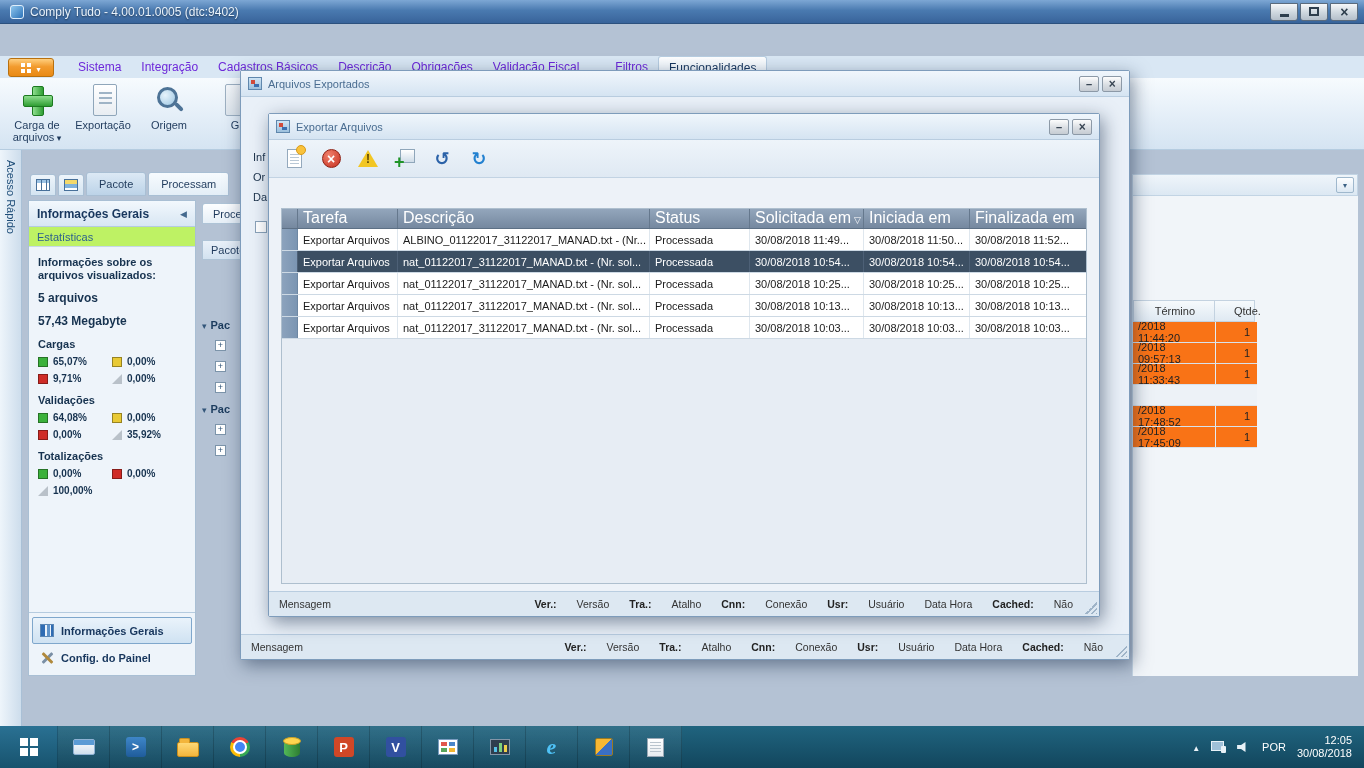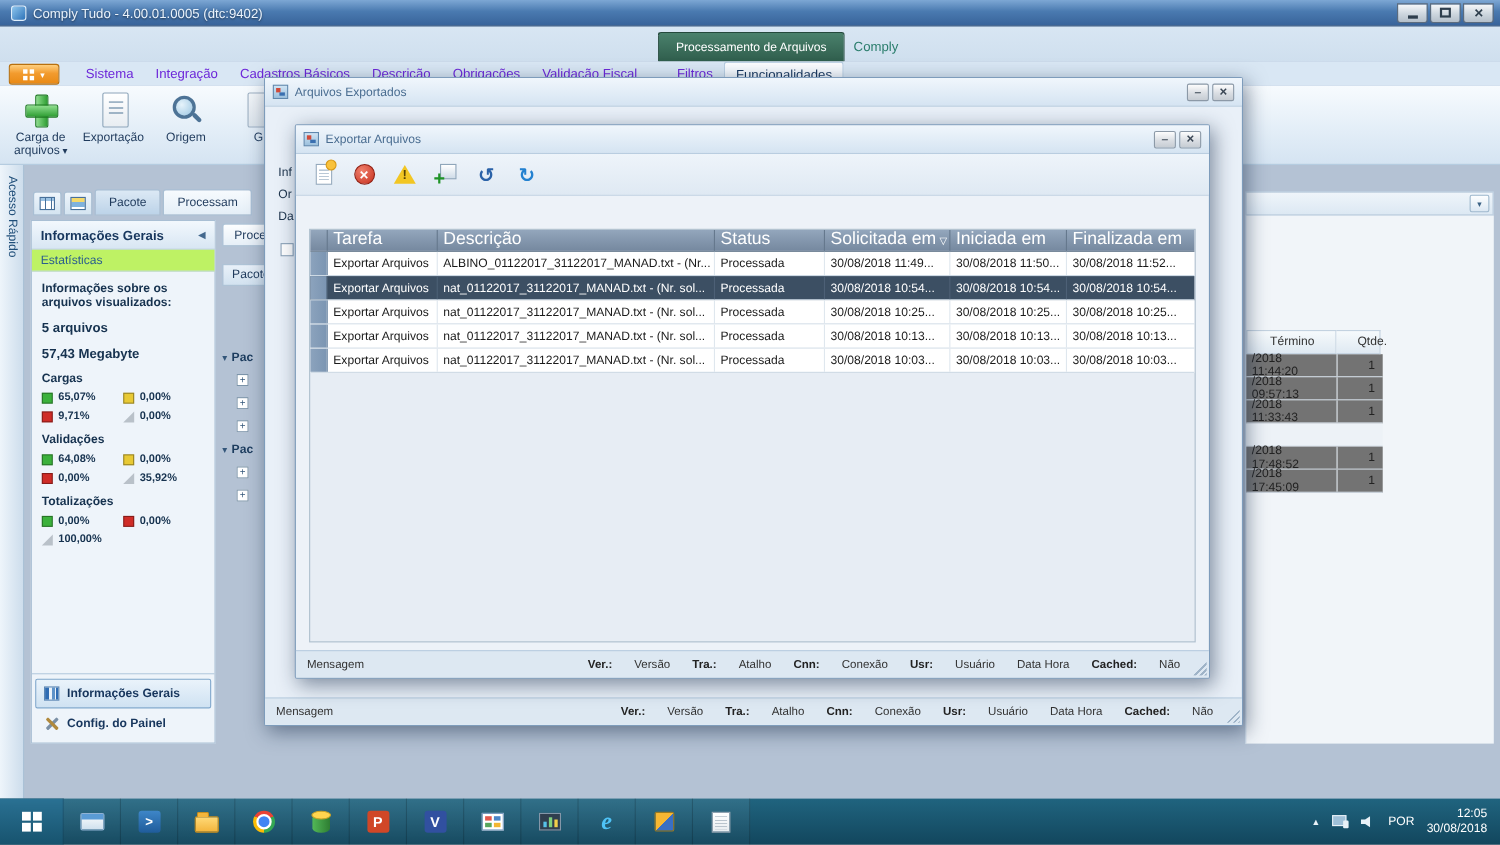--- a/index.html
+++ b/index.html
@@ -66,21 +66,21 @@
 
 .mod-right-hd{position:absolute;left:1132px;top:174px;width:226px;height:22px;background:linear-gradient(#eff5fa,#dce8f3);border:1px solid #c2d4e4;display:flex;align-items:center;justify-content:flex-end;padding:0 3px;z-index:2}
 .combo-btn{width:18px;height:16px;background:linear-gradient(#fdfeff,#dce8f3);border:1px solid #9fb8cd;border-radius:2px;display:flex;align-items:center;justify-content:center;color:#3c6285;font-size:8px}
 .combo-btn::before{content:"▾"}
 .mod-right{position:absolute;left:1132px;top:196px;width:226px;height:480px;background:#f1f5f9;border-left:1px solid #c5d5e4;z-index:2}
 .bgt{position:absolute;left:1133px;top:300px;width:124px;z-index:2}
 .bgt-head{display:flex;height:22px}
 .bgt-hc{background:linear-gradient(#f6fafc,#dfe9f2);border:1px solid #c3d2e0;border-left:none;display:flex;align-items:center;padding:0 19px;font-size:11px;color:#333}
 .bgt-hc.h0{width:82px;justify-content:flex-end;border-left:1px solid #c3d2e0}
 .bgt-hc.h1{width:40px}
-.bgt-row{display:flex;height:21px;background:#737373;border-bottom:1px solid #d8e2ec}
+.bgt-row{display:flex;height:21px;background:#f97316;border-bottom:1px solid #d8e2ec}
 .bgt-c{display:flex;align-items:center;padding:0 5px;font-size:11px;color:#222}
 .bgt-c.b0{width:82px;justify-content:flex-end}
 .bgt-c.b1{width:40px;justify-content:flex-end;border-left:1px solid #e4ebf2}
 .bgt-gap{height:21px;background:#edf2f7;border-bottom:1px solid #d8e2ec}
 
 
 .stats{position:absolute;left:28px;top:200px;width:168px;height:476px;background:#eef4fa;border:1px solid #a9bfd4;z-index:2}
 .stats-hd{height:26px;background:linear-gradient(#f2f8fd,#d8e6f3);border-bottom:1px solid #b5cbdf;display:flex;align-items:center;padding:0 8px;font-weight:bold;font-size:12px;color:#17365d}
 .chev{margin-left:auto;color:#44698e;font-size:9px}
 .chev::before{content:"◀"}
@@ -203,24 +203,20 @@
         </span>
       <span class="wbtn">
           <i class="g-max"></i>
         </span>
       <span class="wbtn">
           <i class="g-x"></i>
         </span>
     </span>
   </div>
 
-  <div class="ribbon-top">
-    <div class="context-tab">Processamento de Arquivos</div>
-    <div class="brand">Comply</div>
-  </div>
   <div class="menu-row">
     <div class="app-btn">
       <span class="grid-g"></span>
       <span class="app-dd"></span>
     </div>
     <div class="menu-tabs">
         <div class="mtab">Sistema</div>
         <div class="mtab">Integração</div>
         <div class="mtab">Cadastros Básicos</div>
         <div class="mtab">Descrição</div>

